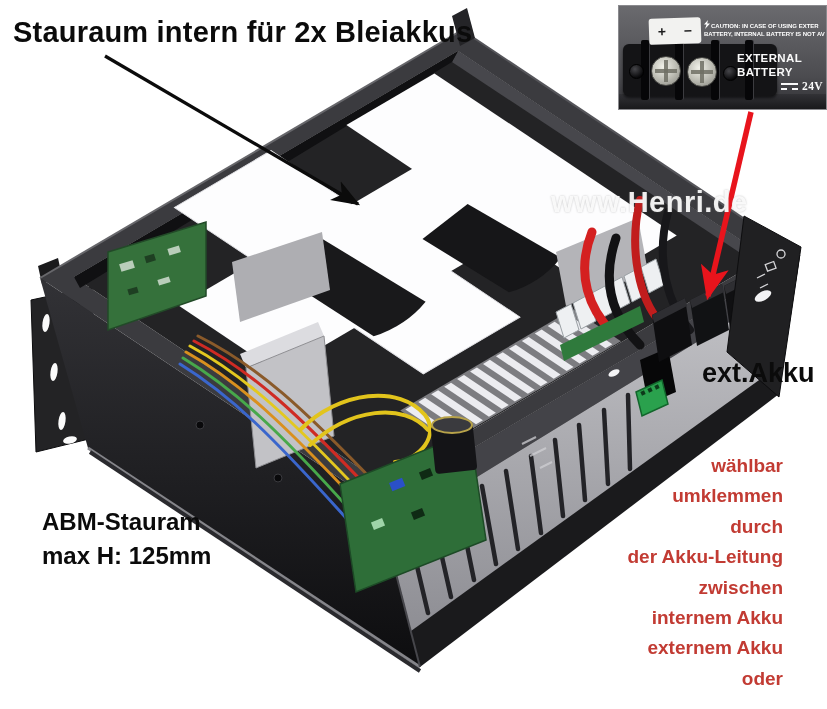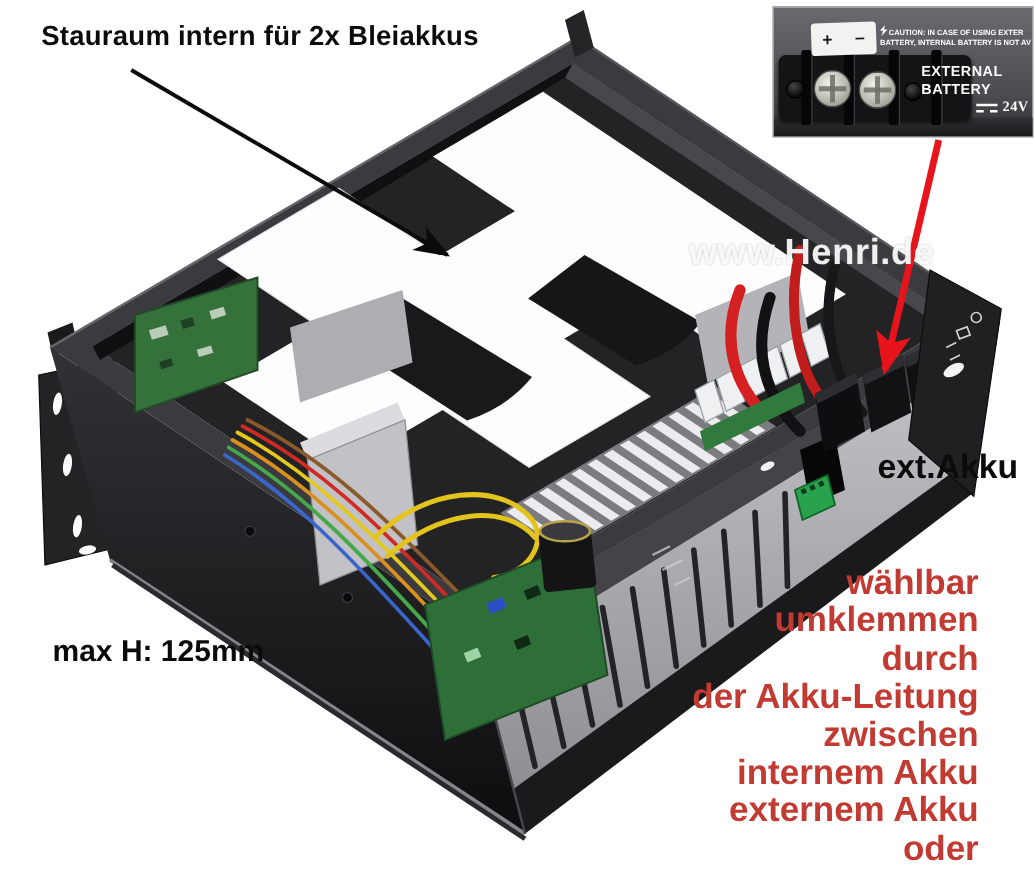--- a/index.html
+++ b/index.html
@@ -1,22 +1,22 @@
 <!DOCTYPE html>
 <html><head>
 <meta charset="utf-8">
 <style>
   html,body{margin:0;padding:0;background:#ffffff;}
   #stage{position:relative;width:827px;height:709px;background:#ffffff;overflow:hidden;
          font-family:"Liberation Sans",sans-serif;}
   svg{position:absolute;left:0;top:0;}
   .annot{position:absolute;font-weight:bold;color:#0b0b0b;white-space:nowrap;}
-  .title{left:13px;top:16px;font-size:22px;letter-spacing:0.2px;margin-left:20px;}
+  .title{left:13px;top:16px;font-size:29px;letter-spacing:0.2px;}
   .abm{left:42px;top:505px;font-size:24px;line-height:33.5px;}
-  .rednote{right:44px;top:451px;font-size:28px;line-height:30.4px;text-align:right;color:#c23b33;}
+  .rednote{right:44px;top:451px;font-size:19px;line-height:30.4px;text-align:right;color:#c23b33;}
   .rednote span{display:block;}
   .extakku{left:702px;top:358px;font-size:27px;}
   .watermark{left:551px;top:186px;font-size:29px;color:rgba(252,252,252,0.93);
              text-shadow:0 0 2px rgba(120,120,120,0.45);letter-spacing:0.5px;}
   
   .inset{position:absolute;left:618px;top:5px;width:209px;height:105px;overflow:hidden;
          border:1px solid #8a8a8e;box-sizing:border-box;
          background:linear-gradient(180deg,#6a6a6e 0%,#5e5e62 28%,#4c4c50 68%,#303034 100%);}
   .inset .bottomstrip{position:absolute;left:0;top:88px;width:209px;height:17px;
          background:linear-gradient(180deg,#323236,#161618);}
@@ -269,20 +269,21 @@
     </div>
   </div>
 
   <div class="annot title">Stauraum intern für 2x Bleiakkus</div>
 
   <div class="annot extakku">ext.Akku</div>
 
   <div class="annot watermark">www.Henri.de</div>
 
   <div class="annot abm">
+    <div>ABM-Stauram</div>
     <div>max H: 125mm</div>
   </div>
 
   <div class="annot rednote">
     <span>wählbar</span>
     <span>umklemmen</span>
     <span>durch</span>
     <span>der Akku-Leitung</span>
     <span>zwischen</span>
     <span>internem Akku</span>

